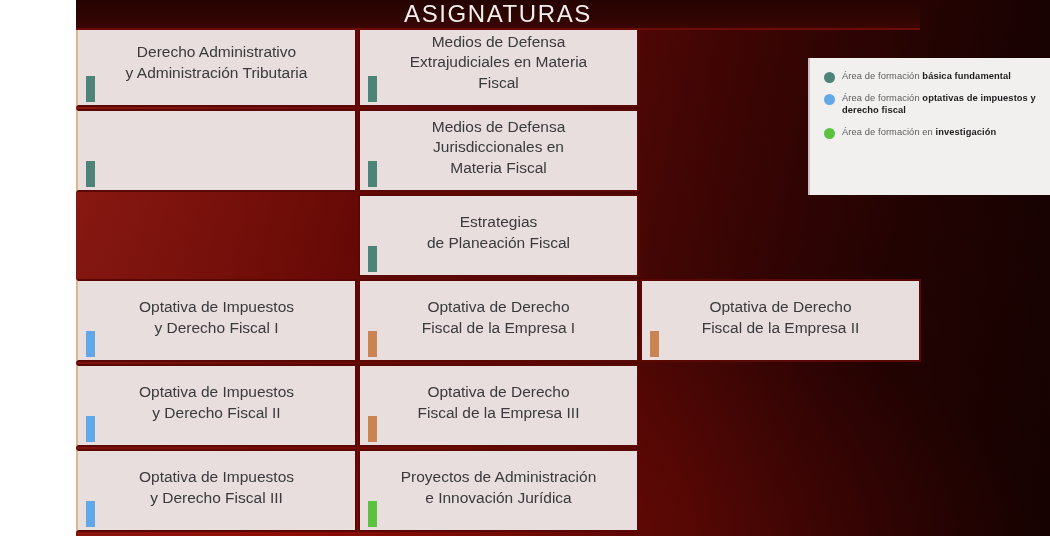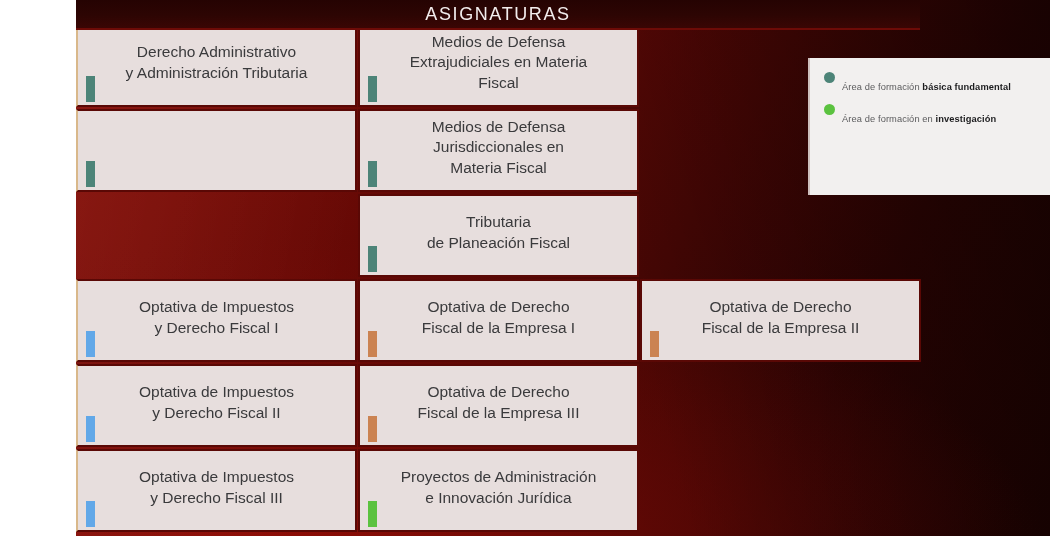--- a/index.html
+++ b/index.html
@@ -38,21 +38,21 @@
     position:absolute;
     left:76px;top:0;
     width:844px;height:28px;
     background:linear-gradient(180deg,#250302 0%,#2d0503 55%,#3a0604 100%);
     border-bottom:2px solid #6d0b07;
     display:flex;align-items:center;justify-content:center;
     z-index:5;
   }
   #titlebar .title{
     color:#f2eded;
-    font-size:18px;
+    font-size:24px;
     letter-spacing:1.6px;
     font-weight:400;
     line-height:1;
     white-space:nowrap;
   }
 
   
   #grid{
     position:absolute;
     left:76px;top:24px;
@@ -133,21 +133,20 @@
     border-radius:50%;
     flex:0 0 auto;
     margin-top:2px;
     margin-right:7px;
   }
   .legend-text{
     font-size:9.3px;
     line-height:1.32;
     color:#5b5b5d;
     letter-spacing:0.1px;
-    margin-top:11px;
   }
   .legend-text b{
     color:#1c1c1e;
     font-weight:bold;
   }
 </style>
 </head>
 <body>
 
 <div id="stage">
@@ -191,21 +190,21 @@
 Fiscal</span>
           <span class="marker" style="background: rgb(77, 132, 120);"></span>
         </div>
         <div class="card r2">
           <span class="label">Medios de Defensa
 Jurisdiccionales en
 Materia Fiscal</span>
           <span class="marker" style="background: rgb(77, 132, 120);"></span>
         </div>
         <div class="card r3">
-          <span class="label">Tributaria
+          <span class="label">Estrategias
 de Planeación Fiscal</span>
           <span class="marker" style="background: rgb(77, 132, 120);"></span>
         </div>
         <div class="card r4">
           <span class="label">Optativa de Derecho
 Fiscal de la Empresa I</span>
           <span class="marker" style="background: rgb(203, 131, 82);"></span>
         </div>
         <div class="card r5">
           <span class="label">Optativa de Derecho
@@ -226,18 +225,22 @@
         </div>
       </div>
   </div>
 
   <div id="legend">
       <div class="legend-row">
         <span class="legend-dot" style="background: rgb(77, 132, 120);"></span>
         <span class="legend-text"><span>Área de formación </span><b>básica fundamental</b></span>
       </div>
       <div class="legend-row">
+        <span class="legend-dot" style="background: rgb(98, 168, 232);"></span>
+        <span class="legend-text"><span>Área de formación  </span><b>optativas de impuestos y derecho fiscal</b></span>
+      </div>
+      <div class="legend-row">
         <span class="legend-dot" style="background: rgb(91, 194, 63);"></span>
         <span class="legend-text"><span>Área de formación en </span><b>investigación</b></span>
       </div>
     </div>
 
 </div>
 
 </body></html>

